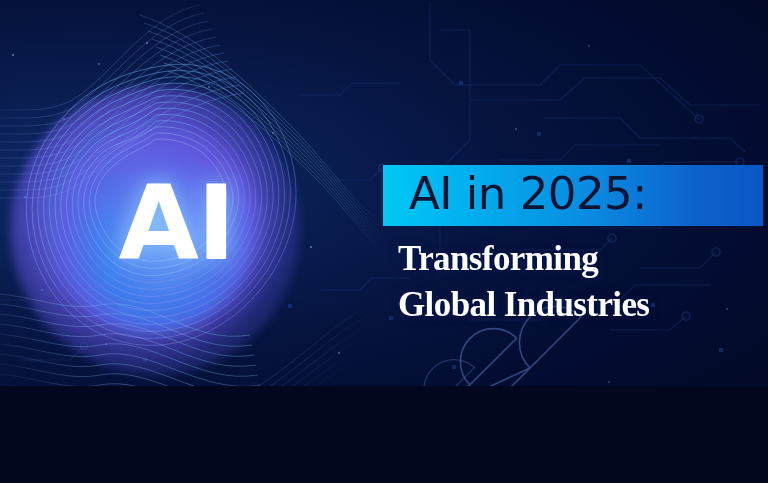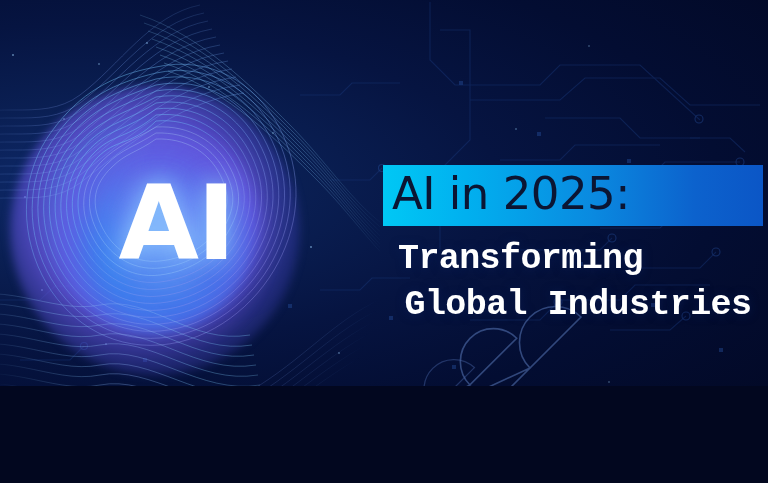--- a/index.html
+++ b/index.html
@@ -92,44 +92,44 @@
   
   .headline-band{
     position:absolute;
     left:383px; top:165px;
     width:380px; height:61px;
     background:linear-gradient(90deg,#00c8f5 0%, #01b0ef 22%, #0a8ae0 55%, #0c62cd 82%, #0b56c6 100%);
     display:flex; align-items:center;
   }
   .headline-band span{
     display:block;
-    padding-left:9px;
+    padding-left:26px;
     font-family:"DejaVu Sans", sans-serif;
     font-weight:400;
     font-size:45px;
     line-height:1;
     letter-spacing:-0.5px;
     color:#0b1533;
     white-space:nowrap;
     transform:translateY(-2px);
   }
   .subhead{
     position:absolute;
     left:398px; top:236px;
     width:360px;
-    font-family:Liberation Mono, monospace;
+    font-family:Liberation Serif, serif;
     font-weight:700;
     font-size:35px;
     line-height:46px;
     letter-spacing:-0.6px;
     color:#ffffff;
     white-space:nowrap;
     text-shadow:0 1px 10px rgba(10,30,90,.6);
   }
-  .subhead .l2{ display:block;text-align:center; }
+  .subhead .l2{ display:block; }
 </style>
 </head>
 <body>
 
 <div id="stage">
 
   <svg class="circuit" width="768" height="483" viewBox="0 0 768 483" fill="none">
     <g stroke="#1b3a7d" stroke-width="1.1" fill="none" opacity="0.75">
       <path d="M430 2 L430 60 L455 85 L540 85 L560 65 L640 65 L700 120"></path>
       <path d="M470 100 L560 100 L585 78 L660 78 L690 105 L760 105"></path>

